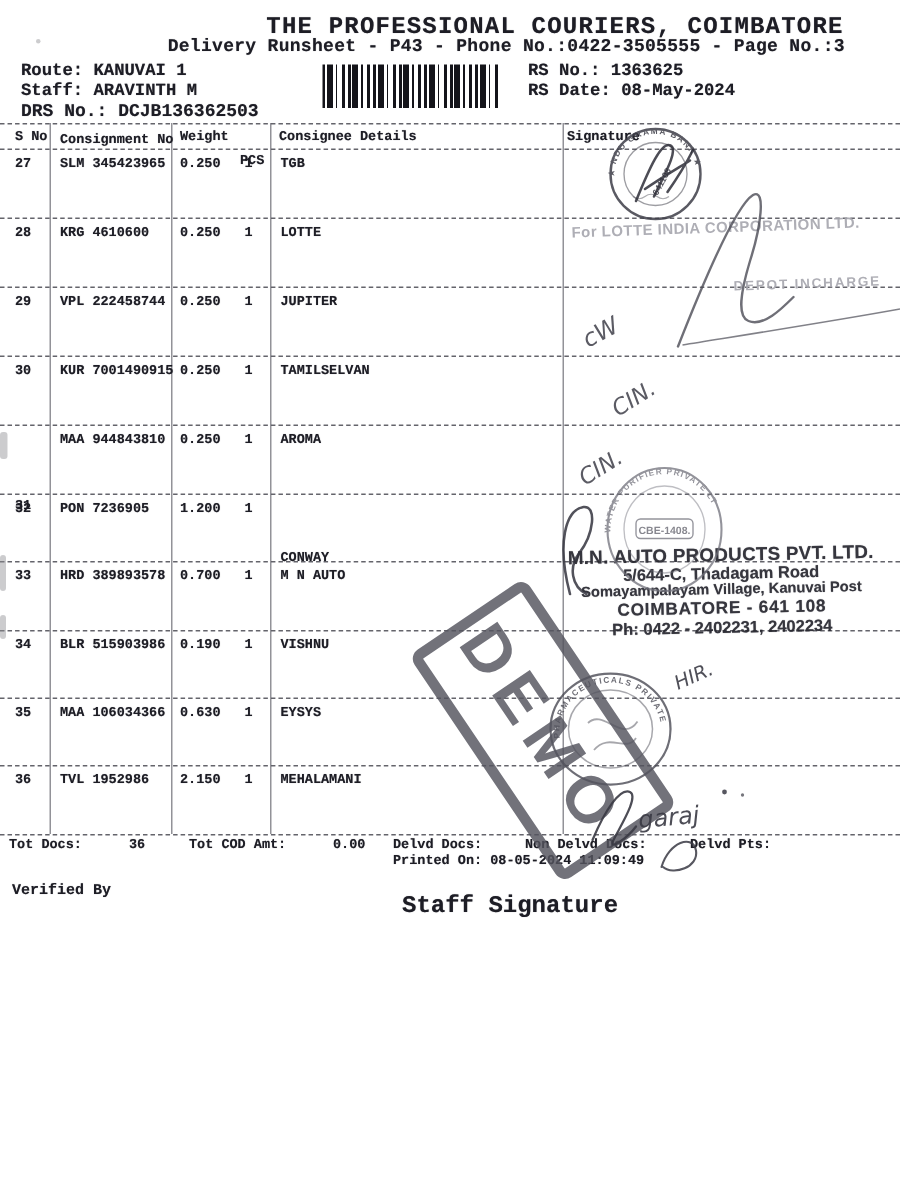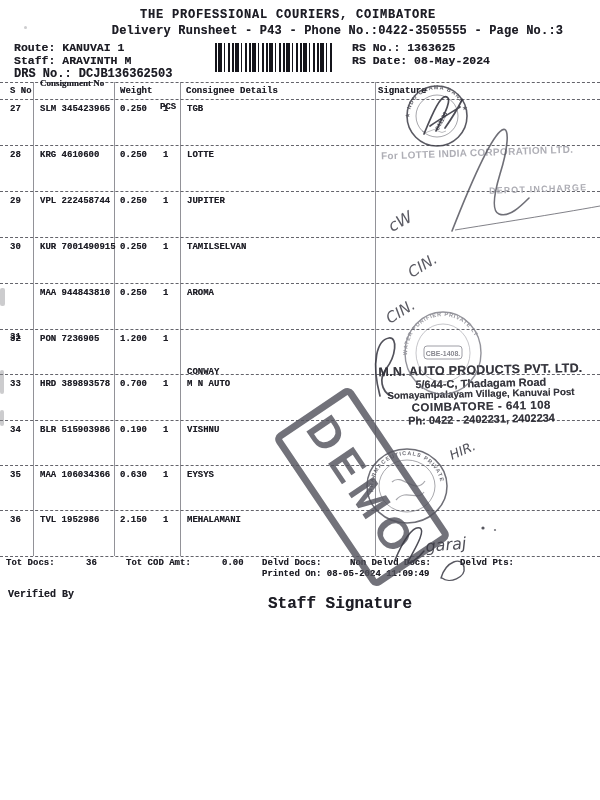--- a/index.html
+++ b/index.html
@@ -1,20 +1,20 @@
 <!DOCTYPE html>
 <html><head>
 <meta charset="utf-8">
 <style>
   html,body{margin:0;padding:0;background:#e8e8e8;}
   .page{position:relative;width:600px;height:800px;background:#ffffff;overflow:hidden;
         font-family:"Liberation Mono",monospace;}
   .t{position:absolute;font:700 9px/1.25 "Liberation Mono",monospace;color:#1d1d25;
      white-space:pre;text-shadow:0 0 .5px rgba(25,25,35,.55);}
-  .title{font-size:12px;letter-spacing:.8px;}
+  .title{font-size:16px;letter-spacing:.8px;text-align:center;}
   .subtitle{font-size:12px;letter-spacing:.2px;text-align:center;}
   .meta{font-size:11.5px;}
   .dash{position:absolute;left:0;right:0;height:0;border-top:1px dashed #4a4a52;opacity:.85;}
   .vline{position:absolute;width:1px;background:#64646c;opacity:.7;}
   .cell{position:absolute;}
   .barcode{position:absolute;left:215px;top:43px;width:119px;height:29px;
     background:repeating-linear-gradient(90deg,#14141a 0 2px,#fff 2px 3px,#14141a 3px 7px,
       #fff 7px 9px,#14141a 9px 10px,#fff 10px 13px,#14141a 13px 15px,#fff 15px 17px);}
   .mn{position:absolute;left:366px;top:363px;width:230px;text-align:center;
       transform:rotate(-1.2deg);color:#26262e;font-family:"Liberation Sans",sans-serif;
@@ -55,21 +55,21 @@
   <div class="dash" style="top:420px;"></div>
   <div class="dash" style="top:465px;"></div>
   <div class="dash" style="top:510px;"></div>
   <div class="dash" style="top:556px;"></div>
   <div class="vline" style="left:33px;top:82px;height:474px;"></div>
   <div class="vline" style="left:114px;top:82px;height:474px;"></div>
   <div class="vline" style="left:180px;top:82px;height:474px;"></div>
   <div class="vline" style="left:375px;top:82px;height:474px;"></div>
 
   <div class="t cell" style="left:10px;top:86px;">S No</div>
-  <div class="t cell" style="left:40px;top:78px;font-family:Liberation Serif, serif;">Consignment No</div>
+  <div class="t cell" style="left:40px;top:88px;">Consignment No</div>
   <div class="t cell" style="left:120px;top:86px;">Weight</div>
   <div class="t cell" style="left:160px;top:102px;font-family:Liberation Mono, monospace;">PCS</div>
   <div class="t cell" style="left:186px;top:86px;">Consignee Details</div>
   <div class="t cell" style="left:378px;top:86px;">Signature</div>
 
   <div>
     <span class="t cell" style="left:10px;top:104px;">27</span>
     <span class="t cell" style="left:40px;top:104px;">SLM 345423965</span>
     <span class="t cell" style="left:120px;top:104px;">0.250</span>
     <span class="t cell" style="left:163px;top:104px;">1</span>

